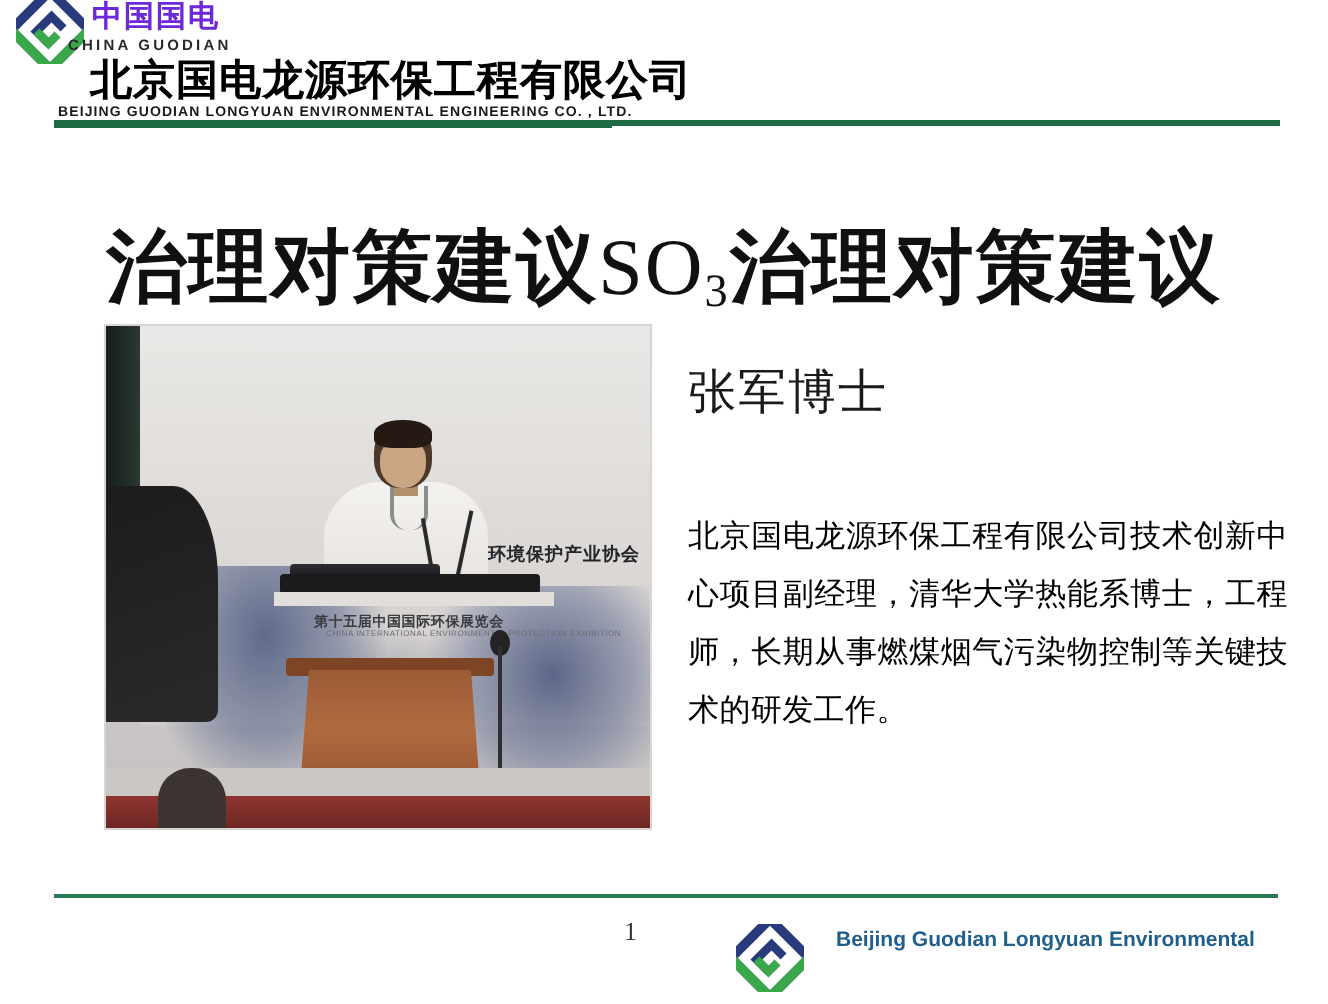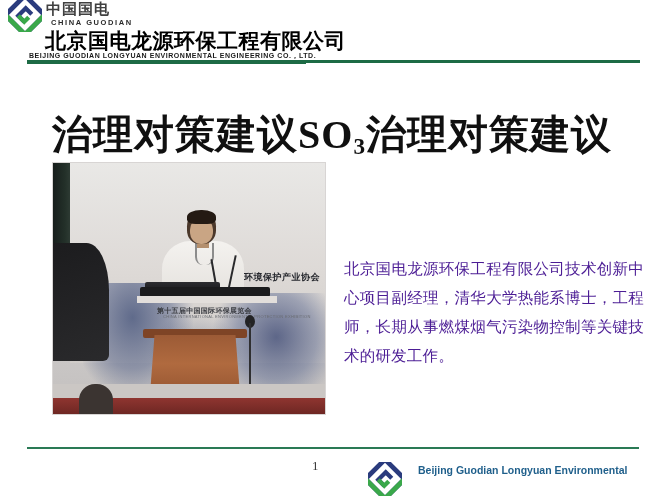--- a/index.html
+++ b/index.html
@@ -30,28 +30,28 @@
     top: -2px;
     width: 34px;
     height: 34px;
   }
   .cn-group-name {
     position: absolute;
     left: 46px;
     top: 1px;
     font-size: 15px;
     font-weight: bold;
-    color: #404040;
+    color: #6d28d9;
     letter-spacing: 1px;
     line-height: 16px;
     white-space: nowrap;
   }
   .en-group-name {
     position: absolute;
-    left: 51px;
+    left: 34px;
     top: 18px;
     font-size: 7.5px;
     font-weight: bold;
     color: #2a2a2a;
     letter-spacing: 1.6px;
     white-space: nowrap;
   }
   .cn-company-name {
     position: absolute;
     left: 26px;
@@ -107,21 +107,21 @@
     white-space: nowrap;
   }
   #slide-title sub {
     font-size: 0.58em;
     vertical-align: baseline;
     position: relative;
     top: 6px;
   }
   .title-latin {
     font-family: "Liberation Serif", "DejaVu Serif", serif;
-    font-weight: bold;
+    font-weight: normal;
     margin-top: 28px;
   }
 
   
   #photo {
     position: absolute;
     left: 53px;
     top: 163px;
     width: 272px;
     height: 251px;
@@ -330,21 +330,21 @@
     color: #1a1a1a;
     letter-spacing: 1px;
     white-space: nowrap;
   }
   #speaker-bio {
     position: absolute;
     left: 344px;
     top: 254px;
     width: 300px;
     font-size: 15.5px;
-    color: #4c1d95;
+    color: #000000;
     line-height: 29px;
     text-align: justify;
     letter-spacing: 0.2px;
   }
 
   
   .footer-rule {
     position: absolute;
     left: 27px;
     top: 447px;
@@ -440,20 +440,21 @@
     <div class="ph-podium-cap"></div>
     <div class="ph-podium-body"></div>
     <div class="ph-mic-head"></div>
     <div class="ph-mic-cable"></div>
 
     <div class="ph-floor"></div>
     <div class="ph-redcarpet"></div>
     <div class="ph-person-fg"></div>
   </div>
 
+  <div id="speaker-name">张军博士</div>
   <div id="speaker-bio">北京国电龙源环保工程有限公司技术创新中心项目副经理，清华大学热能系博士，工程师，长期从事燃煤烟气污染物控制等关键技术的研发工作。</div>
 
   <div class="footer-rule"></div>
   <div id="page-number">1</div>
 
   <span class="footer-logo">
     <svg width="34" height="34" viewBox="0 0 64 64">
       <g transform="translate(32,32) rotate(45) translate(-32,-32)">
         <path d="M6 6 H58 V58 H6 Z" fill="none" stroke="#2a3b7d" stroke-width="9"></path>
         <path d="M58 6 H58 V58 H6" fill="none" stroke="#3aa84a" stroke-width="9"></path>

